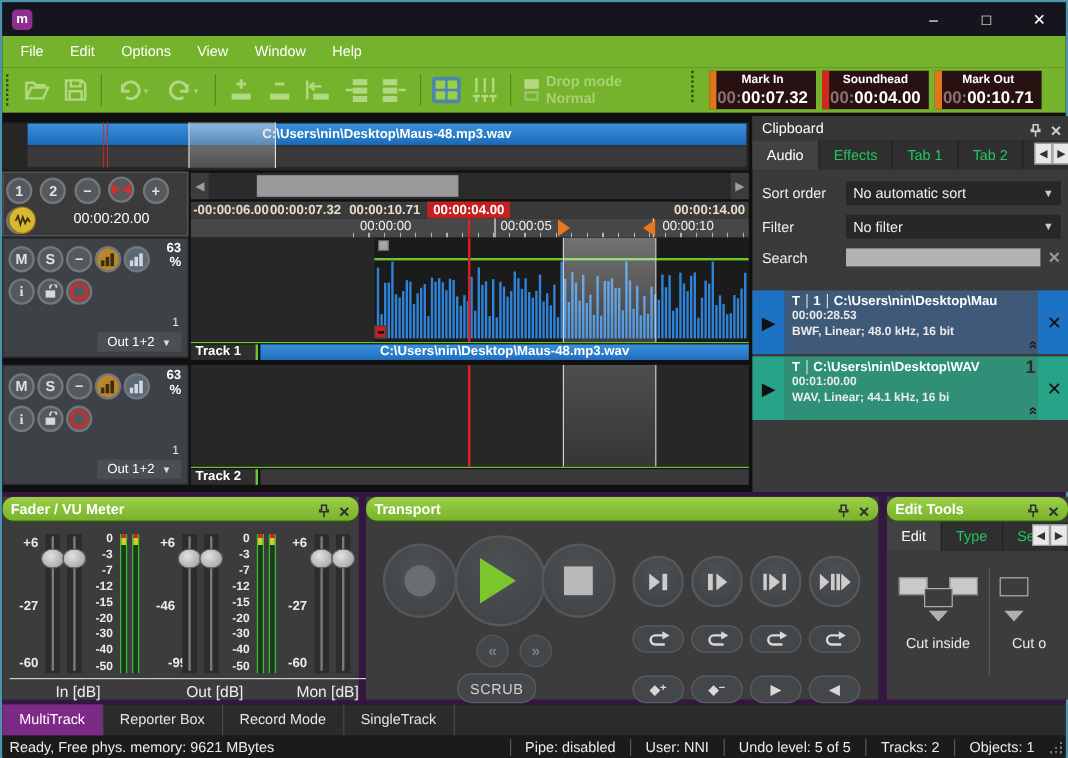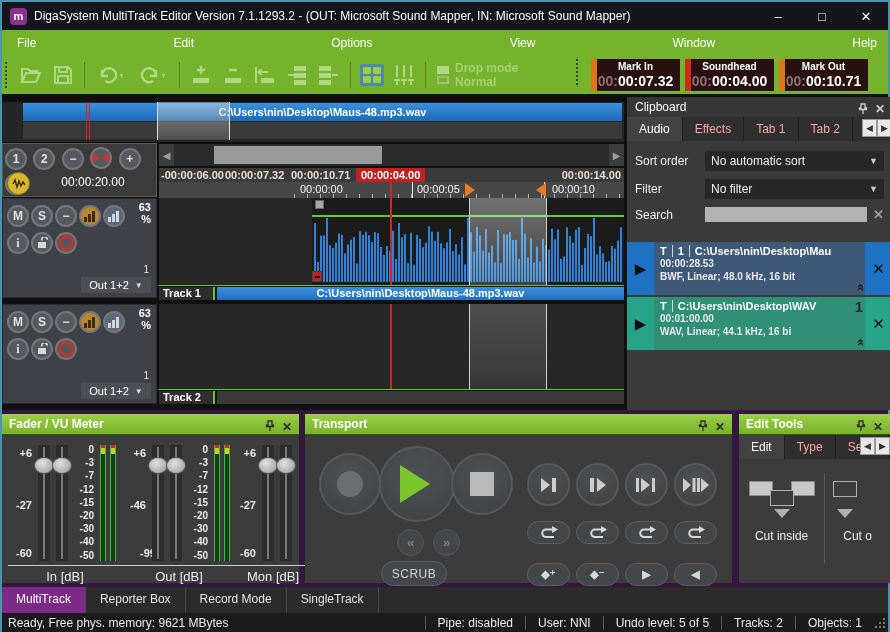--- a/index.html
+++ b/index.html
@@ -7,21 +7,21 @@
   .window { position:relative; width:890px; height:632px; border:2px solid #4e93ad; background:#141414; }
 
   
   .titlebar { position:absolute; left:0; top:0; width:100%; height:28px; background:#15151d; display:flex; align-items:center; padding-left:8px; }
   .appicon { width:17px; height:17px; background:#8d2f8f; border-radius:4px; color:#fff; font-size:11px; font-weight:bold; display:flex; align-items:center; justify-content:center; margin-right:7px; }
   .title-text { color:#fff; font-size:12px; }
   .wincontrols { margin-left:auto; display:flex; }
   .winbtn { width:44px; height:28px; color:#fff; font-size:13px; display:flex; align-items:center; justify-content:center; }
 
   
-  .menubar { position:absolute; left:0; top:28px; width:100%; height:26px; background:#74b32b; display:flex; align-items:center; padding-left:4px;justify-content:space-between; }
+  .menubar { position:absolute; left:0; top:28px; width:100%; height:26px; background:#74b32b; display:flex; align-items:center; padding-left:4px; }
   .menuitem { color:#fff; font-size:12px; padding:0 11px; line-height:26px; }
 
   
   .toolbar { position:absolute; left:0; top:54px; width:100%; height:38px; background:#74b32b; display:flex; align-items:center; }
   .tb-grip { width:6px; height:26px; border-left:2px dotted #2e4d10; margin:0 4px 0 3px; }
   .tb-btn { width:28px; height:28px; display:flex; align-items:center; justify-content:center; margin:0 2px; position:relative; }
   .tb-sep { width:1px; height:26px; background:rgba(0,0,0,.25); margin:0 5px; }
   .tb-ico { stroke:#b3d884; fill:none; stroke-width:2; }
   .tb-caret { color:#a9d077; font-size:8px; margin-left:1px; }
   .mixer-ico { width:24px; height:22px; background:#4e87ac; border-radius:3px; padding:3px; display:grid; grid-template-columns:1fr 1fr; gap:2px; }
@@ -97,21 +97,21 @@
   .tname { width:56px; background:#2e2e2e; color:#fff; font-size:11px; font-weight:bold; line-height:13px; padding-left:4px; border-right:2px solid #63c92e; }
   .tclip-lbl { flex:1; background:linear-gradient(#3b90dc,#1f6fbe); color:#fff; font-size:11px; font-weight:bold; line-height:13px; text-align:center; white-space:nowrap; overflow:hidden; margin-left:2px; }
   .tclip-empty { flex:1; background:#3a3a3a; margin-left:2px; }
 
   
   .clipboard { position:absolute; left:625px; top:3px; width:265px; height:313px; background:#3a3a3a; }
   .cb-title { height:20px; background:#373737; color:#fff; font-size:12px; line-height:20px; padding-left:8px; position:relative; }
   .panel-pin { position:absolute; right:24px; top:4px; }
   .panel-x { position:absolute; right:7px; top:2px; color:#cfcfcf; font-size:12px; font-weight:bold; }
   .cb-tabs { height:24px; background:#2a2a2a; display:flex; position:relative; }
-  .cb-tab { padding:0 12px; font-size:12px; line-height:24px; color:#fca5a5; background:#2f2f2f; border-right:1px solid #1f1f1f; }
+  .cb-tab { padding:0 12px; font-size:12px; line-height:24px; color:#22c55e; background:#2f2f2f; border-right:1px solid #1f1f1f; }
   .cb-tab.active { background:#424242; color:#fff; }
   .tab-scroll { position:absolute; right:0; top:2px; display:flex; }
   .tab-scroll span { width:15px; height:18px; background:#e8e8e8; border:1px solid #999; color:#333; font-size:9px; display:flex; align-items:center; justify-content:center; }
   .cb-form { padding:10px 8px 6px 8px; }
   .cb-row { display:flex; align-items:center; margin-bottom:8px; }
   .cb-row label { width:70px; color:#f0f0f0; font-size:12px; }
   .cb-select { flex:1; height:20px; background:#272727; color:#f0f0f0; font-size:12px; line-height:20px; padding:0 6px; position:relative; }
   .cb-select .car { position:absolute; right:6px; font-size:9px; color:#ccc; }
   .cb-search { flex:1; height:15px; background:#b2b2b2; }
   .cb-clear { color:#9a9a9a; font-weight:bold; font-size:13px; margin-left:6px; }
@@ -121,21 +121,21 @@
   .cbi-body { flex:1; padding:3px 4px 2px 6px; position:relative; overflow:hidden; }
   .cbi-row1 { color:#fff; font-size:11px; font-weight:bold; white-space:nowrap; display:flex; }
   .cbi-row1 .sp { border-left:1px solid #d8d8d8; margin:0 5px; }
   .cbi-meta { color:#eaeaea; font-size:10px; line-height:13px; white-space:nowrap;font-weight:bold; }
   .cbi-badge { position:absolute; right:2px; top:1px; font-size:15px; font-weight:bold; color:#2b2b2b; }
   .cbi-chev { position:absolute; right:2px; bottom:0px; color:#1a1a1a; font-size:13px; font-weight:bold; display:inline-block; transform:rotate(-90deg); }
 
   
   .bottomband { position:absolute; left:0; top:408px; width:100%; height:177px; background:#33173f; }
   .panel { position:absolute; top:4px; height:169px; background:#3c3c3c; }
-  .panel-title { height:21px; background:linear-gradient(#9ccf48,#78b22b); color:#fff; font-size:12px; font-weight:bold; line-height:21px; padding-left:7px; position:relative; border-bottom:1px solid #2d5a10; }
+  .panel-title { height:21px; background:linear-gradient(#9ccf48,#78b22b); color:#fff; font-size:12px; font-weight:bold; line-height:21px; padding-left:7px; position:relative; border-bottom:1px solid #2d5a10;border-radius:10px; }
   .panel-title .panel-x { color:#2f2f2f; top:3px; }
 
   
   .fader-panel { left:0; width:297px; }
   .fader-body { display:flex; padding:10px 2px 0 6px; }
   .fgroup { position:relative; }
   .fg-main { position:relative; height:116px; }
   .fg-lab { position:absolute; color:#ececec; font-size:11px; font-weight:bold; width:24px; text-align:right; }
   .fader { position:absolute; top:0; width:12px; height:116px; background:#2c2c2c; }
   .fader::before { content:""; position:absolute; left:5px; top:2px; bottom:2px; width:2px; background:#7a7a7a; }
@@ -184,21 +184,20 @@
     radial-gradient(circle 1px at 6px 6px,#777 99%,transparent),
     radial-gradient(circle 1px at 10px 2px,#777 99%,transparent); }
 </style>
 </head>
 <body>
 
 <div class="window">
 
   <div class="titlebar">
     <div class="appicon">m</div>
-    <div class="title-text">DigaSystem MultiTrack Editor Version 7.1.1293.2 - (OUT: Microsoft Sound Mapper, IN: Microsoft Sound Mapper)</div>
     <div class="wincontrols">
       <div class="winbtn">–</div>
       <div class="winbtn">□</div>
       <div class="winbtn">✕</div>
     </div>
   </div>
 
   <div class="menubar">
     <span class="menuitem">File</span>
     <span class="menuitem">Edit</span>

